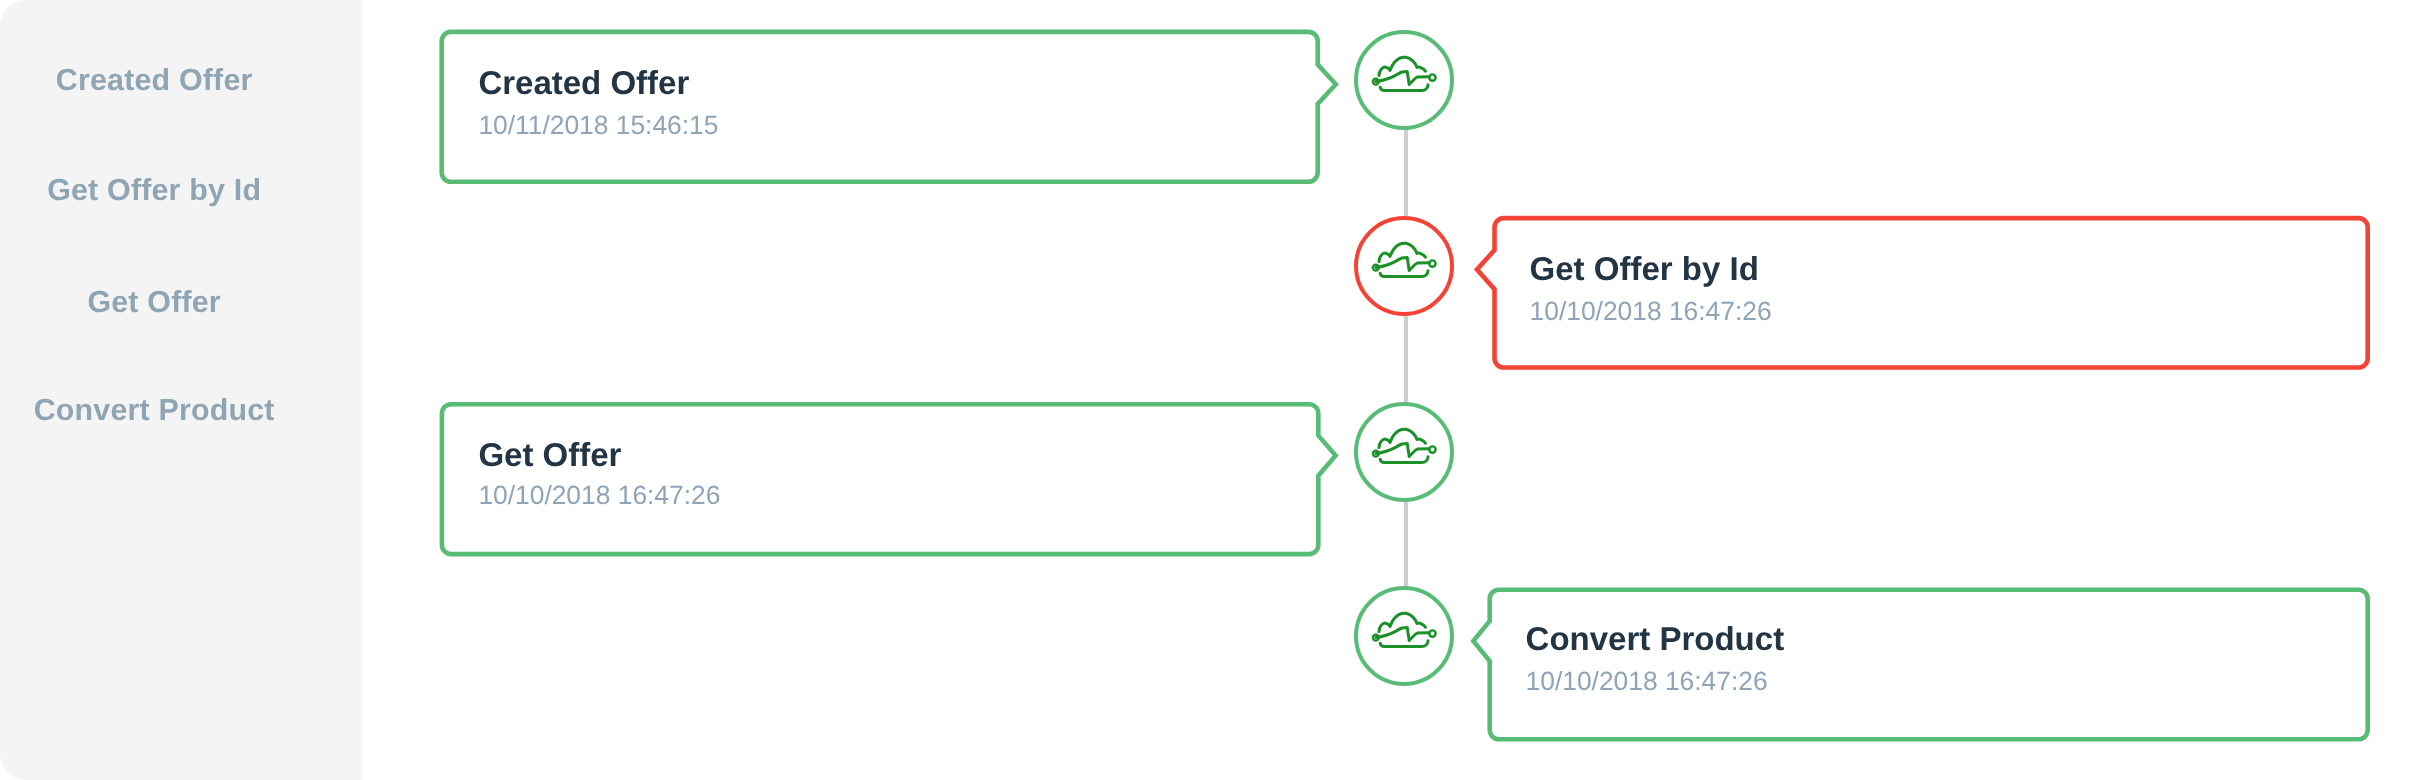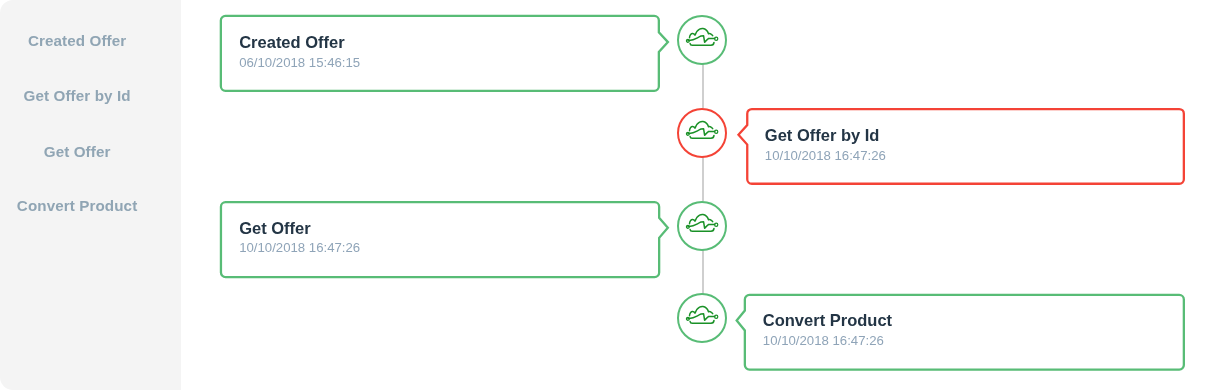--- a/index.html
+++ b/index.html
@@ -44,21 +44,21 @@
 
   <div class="timeline-line" style="top:64px;height:44px"></div>
   <div class="timeline-line" style="top:157px;height:44px"></div>
   <div class="timeline-line" style="top:250px;height:44px"></div>
 
   <div class="card">
     <svg class="shell" style="left:217.0px;top:12.0px" width="460" height="84" viewBox="0 0 460 84">
       <path d="M8.45,3.95 L437.25,3.95 A4.6,4.6 0 0 1 441.85,8.55 L441.85,20.25 L450.93,30.1 L441.85,39.95 L441.85,74.25 A4.6,4.6 0 0 1 437.25,78.85 L8.45,78.85 A4.6,4.6 0 0 1 3.85,74.25 L3.85,8.55 A4.6,4.6 0 0 1 8.45,3.95 Z" fill="#ffffff" stroke="#58bc76" stroke-width="2.3" stroke-linejoin="miter" stroke-miterlimit="4"></path>
     </svg>
     <div class="title" style="left:239.2px;top:34.3px">Created Offer</div>
-    <div class="ts" style="left:239.2px;top:56.0px">06/10/2018 15:46:15</div>
+    <div class="ts" style="left:239.2px;top:56.0px">10/11/2018 15:46:15</div>
   </div>
 
   <div class="node green" style="left:676.9px;top:14.8px">
     <div class="ring"></div>
     <svg class="glyph" viewBox="0 0 34 22">
       <g fill="none" stroke="#1a9127" stroke-width="1.5" stroke-linecap="round" stroke-linejoin="round">
         <path d="M4.5,11.8 C4.6,9.2 6.3,7.2 7.9,7.6 C8.9,7.8 9.6,8.4 10.0,9.2 C10.9,6.9 12.6,4.2 14.6,3.2 C15.7,2.65 16.9,2.5 18.0,2.6 C20.2,2.9 22.6,5.2 23.5,7.7 C24.3,7.35 25.2,7.5 25.7,8.0 C26.5,8.2 27.2,8.9 27.7,9.6"></path>
         <path d="M5.1,17.6 C5.25,18.6 6.1,19.2 7.2,19.2 L26.0,19.2 C27.6,19.2 28.9,18.0 29.0,16.4"></path>
         <path d="M2.9,14.8 C6.0,14.35 10.3,13.0 12.5,11.8 C13.9,11.0 15.2,10.3 16.0,10.0 L18.6,9.8 L19.6,16.2 C21.2,14.6 22.6,13.0 23.6,12.5 L29.7,12.4"></path>
         <circle cx="2.9" cy="14.8" r="1.5" stroke-width="1.15"></circle>

